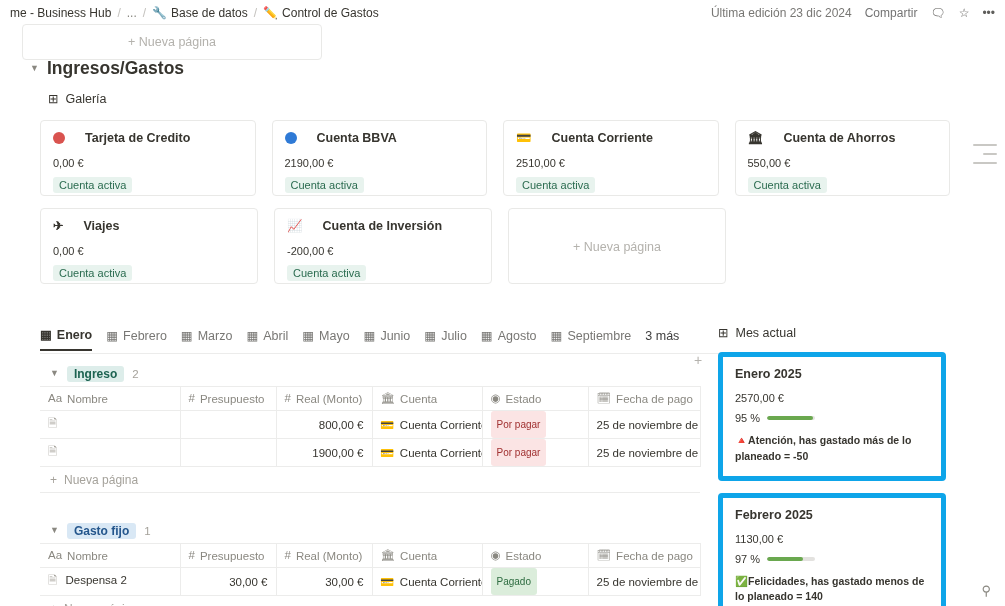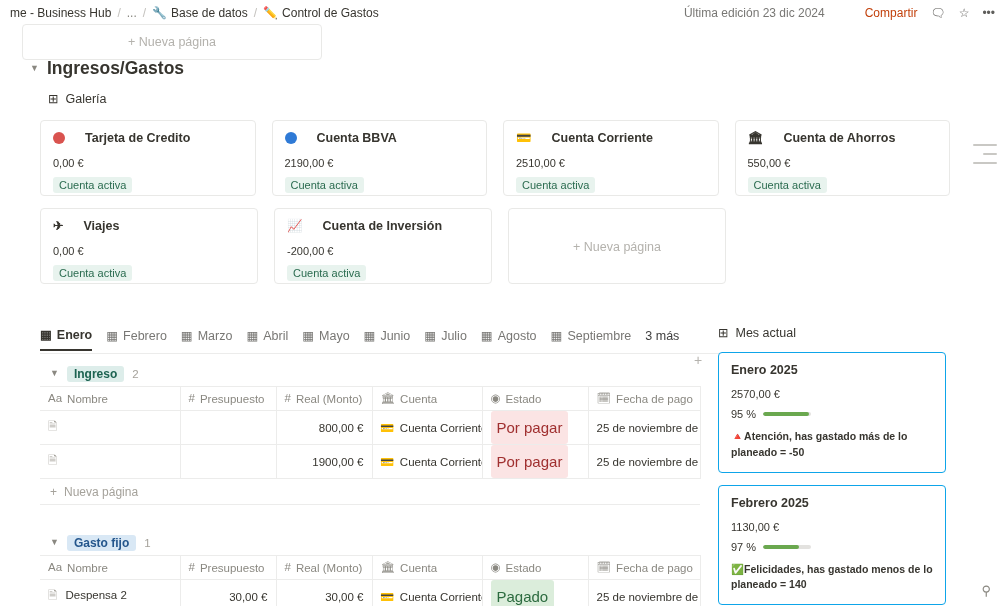--- a/index.html
+++ b/index.html
@@ -21,21 +21,21 @@
   }
   .bc { display: flex; align-items: center; gap: 5px; white-space: nowrap; }
   .bc-sep { color: #c3c1bd; margin: 0 1px; }
   .bc-item { display: flex; align-items: center; gap: 4px; color: #37352f; }
   .bc-item.muted { color: #8a8881; }
   .topbar-right {
     margin-left: auto; display: flex; align-items: center; gap: 13px;
     font-size: 12px; color: #5f5e5b;
   }
   .topbar-right .edit-date { color: #787774; }
-  .topbar-right .share { color: #c2410c; margin-left: 27px; }
+  .topbar-right .share { color: #737373; }
   .ic { display: inline-block; line-height: 1; }
 
   
   .content { position: absolute; left: 0; top: 26px; width: 1005px; height: 580px; }
 
   .ghost-card {
     position: absolute; left: 22px; top: -2px; width: 300px; height: 36px;
     border: 1px solid #e9e9e7; border-radius: 4px; background: #fff;
     display: flex; align-items: center; justify-content: center;
     font-size: 12.5px; color: #b4b2ad; overflow: hidden;
@@ -102,21 +102,21 @@
     border-right: 1px solid #ececeb; border-bottom: 1px solid #ececeb;
     font-weight: normal; height: 24px; padding: 0 8px; font-size: 11.5px; color: #37352f;
     overflow: hidden; white-space: nowrap;
   }
   table.db th {
     color: #8a8881; border-top: 1px solid #ececeb; font-size: 11.5px;
   }
   table.db th .thin { display: flex; align-items: center; gap: 5px; }
   table.db td.num { text-align: right; }
   .cell-ic { color: #a5a29b; display: inline-block; margin-right: 5px; }
-  .pill { display: inline-block; padding: 8px 6px; border-radius: 3px; font-size: 15px; }
+  .pill { display: inline-block; padding: 8px 6px; border-radius: 3px; font-size: 10px; }
   .pill-red { background: #fbe4e4; color: #a03030; }
   .pill-green { background: #dbeddb; color: #2c6b3f; }
   .acct { display: flex; align-items: center; gap: 5px; }
   .acct-ic { color: #4a86c5; }
   .newrow {
     display: flex; align-items: center; gap: 7px; height: 26px;
     padding-left: 10px; font-size: 12px; color: #a5a29b;
     border-bottom: 1px solid #ececeb; width: 660px;
   }
   .col-name   { width: 140px; }
@@ -126,21 +126,21 @@
   .col-estado { width: 106px; }
   .col-fecha  { width: 112px; }
 
   
   .rail { position: absolute; left: 712px; top: 300px; width: 240px; }
   .rail-head {
     display: flex; align-items: center; gap: 7px; font-size: 12.5px; color: #37352f;
     padding-left: 6px; margin-bottom: 12px;
   }
   .month-card {
-    width: 228px; border: 1px solid #0ea5e9; border-radius: 4px; background: #fff;
+    width: 228px; border: 5px solid #0ea5e9; border-radius: 4px; background: #fff;
     padding: 10px 12px 11px 12px; margin-bottom: 12px; margin-left: 6px;
   }
   .month-title { font-size: 12.5px; font-weight: bold; color: #37352f; }
   .month-amount { font-size: 11px; color: #37352f; margin-top: 11px; }
   .month-prog { display: flex; align-items: center; gap: 7px; margin-top: 8px; }
   .month-pct { font-size: 11px; color: #37352f; }
   .bar { width: 48px; height: 4px; border-radius: 2px; background: #e3e2df; position: relative; overflow: hidden; }
   .bar > span { position: absolute; left: 0; top: 0; bottom: 0; background: #6aa84f; border-radius: 2px; }
   .month-msg { font-size: 10.5px; font-weight: bold; margin-top: 9px; line-height: 1.5; color: #37352f; }
 

